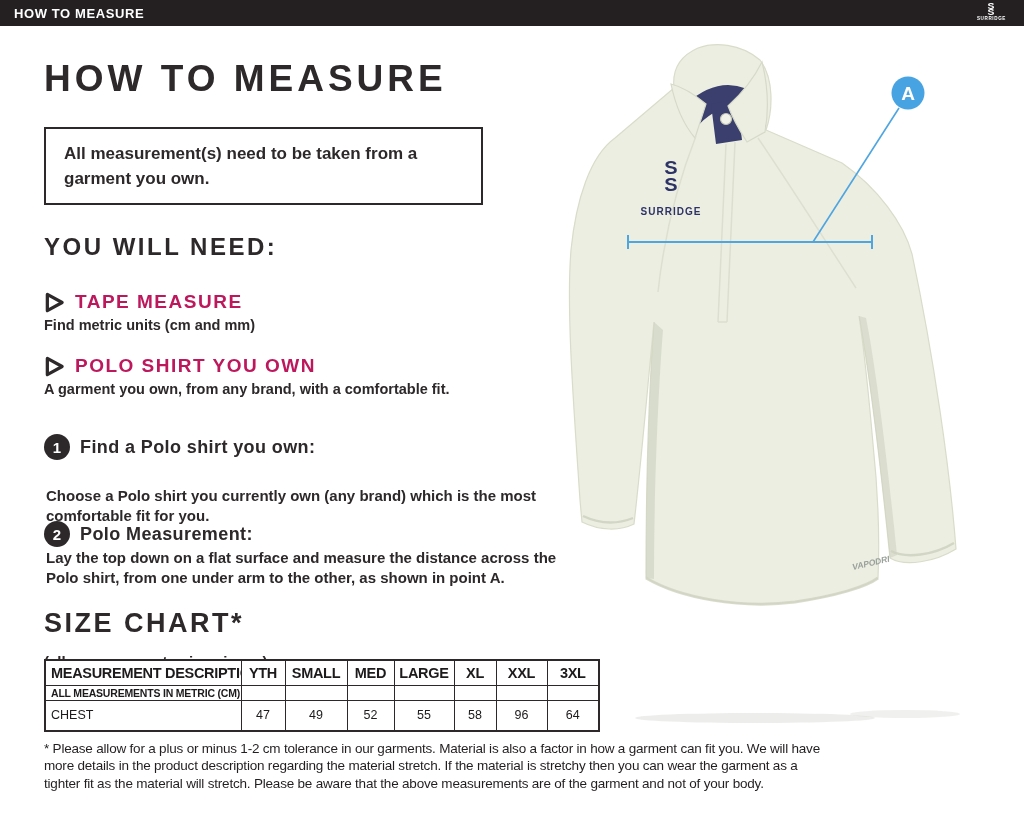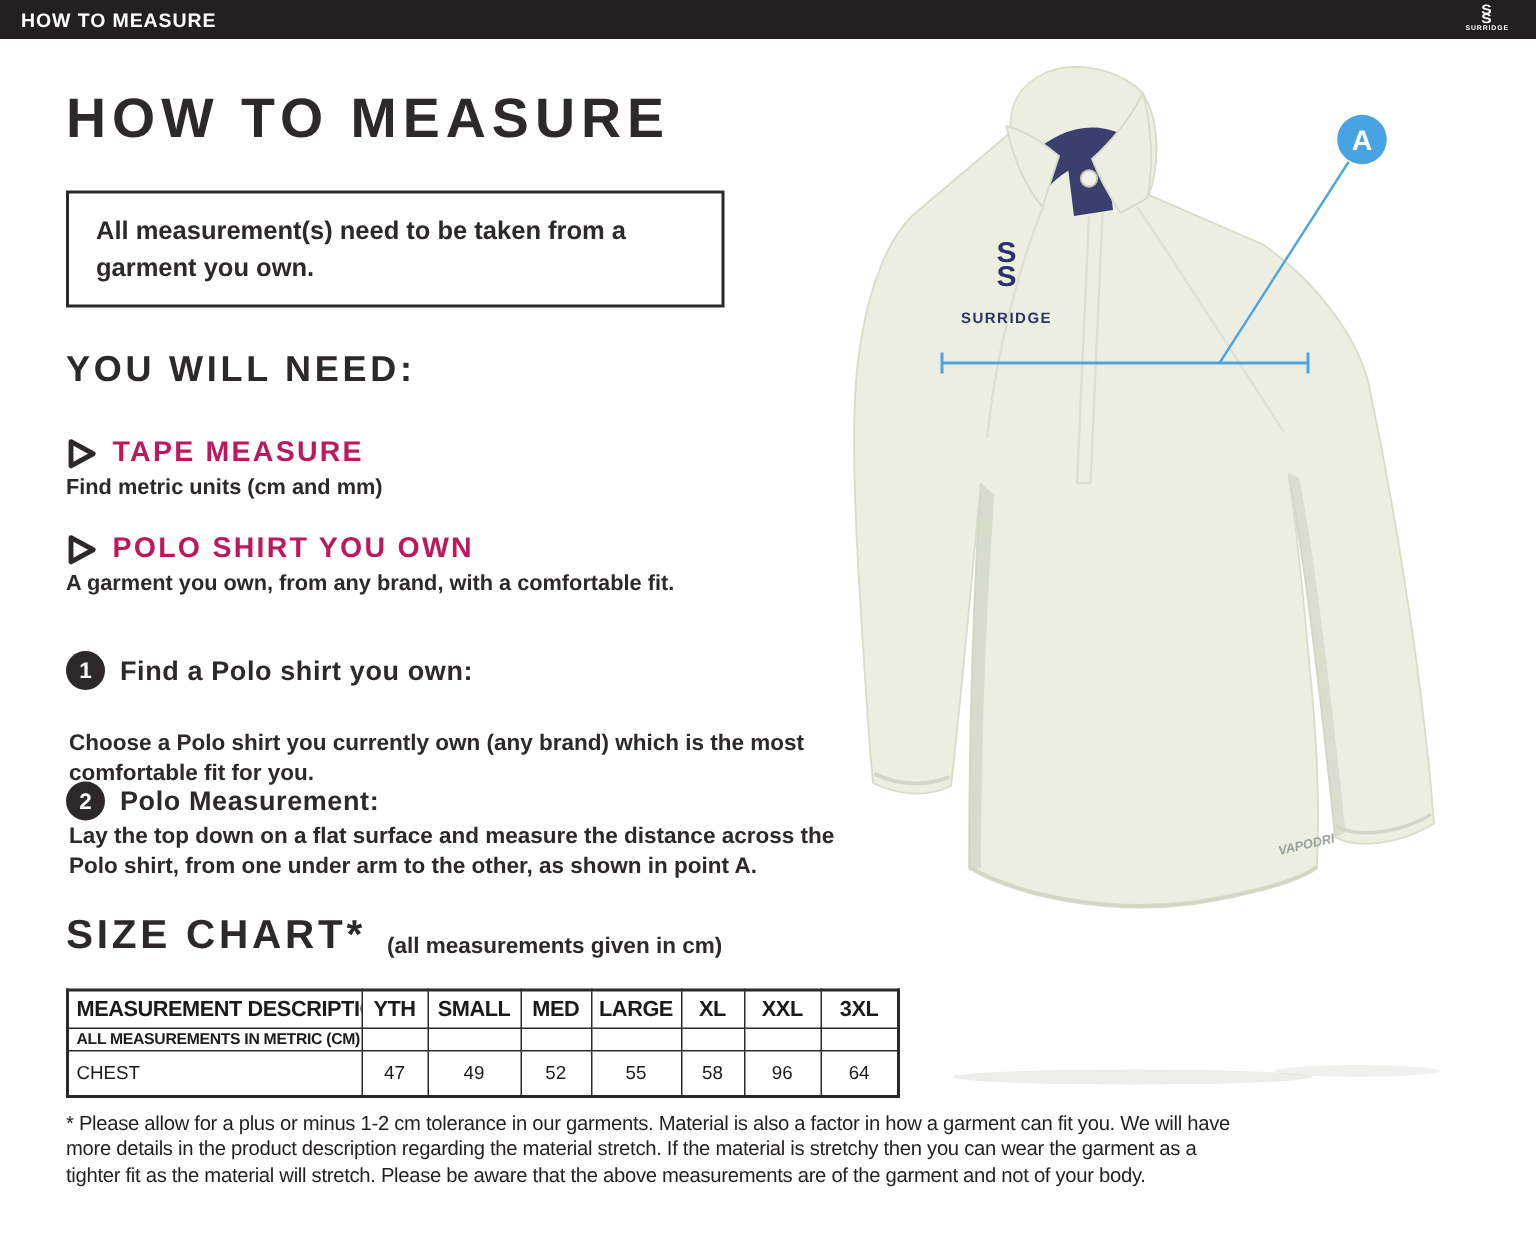--- a/index.html
+++ b/index.html
@@ -27,21 +27,21 @@
   .need-item .tri { width:21px; height:21px; flex:0 0 auto; }
   .need-label { font-size:19px; font-weight:800; letter-spacing:1.5px; color:#be185d; }
   .need-desc { left:44px; font-size:14.5px; font-weight:bold; color:#2d292a; }
 
   .step-head { left:44px; display:flex; align-items:center; gap:10px; }
   .step-num { width:26px; height:26px; border-radius:50%; background:#2d292a; color:#fff;
               font-size:15px; font-weight:bold; display:flex; align-items:center; justify-content:center; flex:0 0 auto; }
   .step-title { font-size:18px; font-weight:800; letter-spacing:.4px; color:#2d292a; }
   .step-body { left:46px; width:530px; font-size:15px; font-weight:bold; line-height:1.3; color:#2d292a; }
 
-  .sc-row { left:44px; top:608px; display:flex; align-items:flex-end; gap:14px; }
+  .sc-row { left:44px; top:608px; display:flex; align-items:flex-start; gap:14px;flex-direction:column; }
   .sc-title { font-size:27px; font-weight:800; letter-spacing:2.5px; color:#2d292a; }
   .sc-sub { font-size:15px; font-weight:bold; color:#2d292a; }
 
   table.size-table { left:44px; top:659px; position:absolute; border-collapse:collapse; table-layout:fixed;
                      width:554px; background:#fff; }
   table.size-table, .size-table td, .size-table th { border:1px solid #2d292a; }
   table.size-table { border:2px solid #2d292a; }
   .size-table th, .size-table td { text-align:center; vertical-align:middle; color:#1d1a1b; overflow:hidden; white-space:nowrap; }
   .size-table tr.hdr { height:25px; }
   .size-table tr.hdr th { font-size:14.5px; font-weight:bold; letter-spacing:-.3px; }

